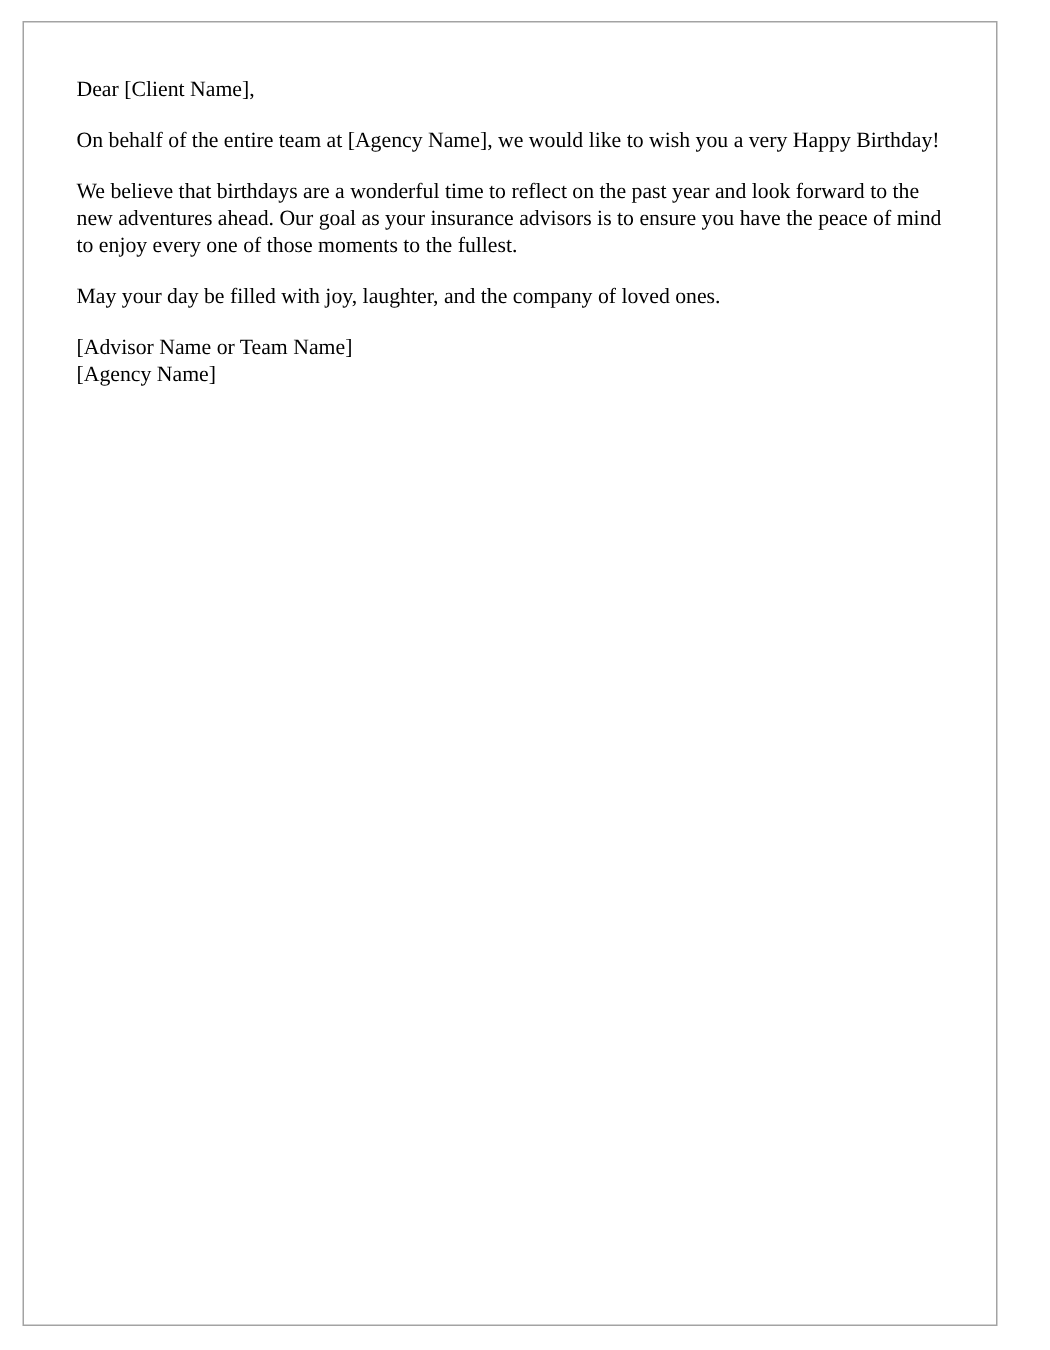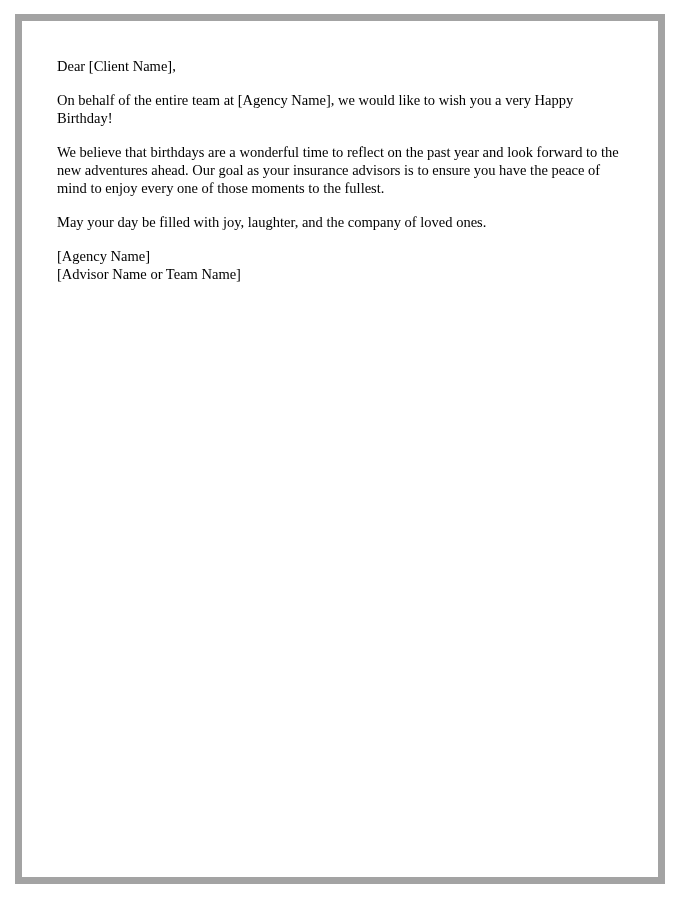--- a/index.html
+++ b/index.html
@@ -9,21 +9,21 @@
     width: 700px;
     height: 900px;
     font-family: "Liberation Serif", "DejaVu Serif", serif;
   }
   .page-frame {
     position: absolute;
     left: 15px;
     top: 14px;
     width: 650px;
     height: 870px;
-    border: 7px solid #a3a3a3;
+    border: 1px solid #a3a3a3;
     background: #ffffff;
     box-sizing: border-box;
   }
   .letter-body {
     padding: 36px 36px 0 35px;
     color: #000000;
     font-size: 14.5px;
     line-height: 18px;
   }
   .letter-body p {
@@ -44,18 +44,18 @@
 
     <p>On behalf of the entire team at [Agency Name], we would like to wish you a very Happy Birthday!</p>
 
     <p>We believe that birthdays are a wonderful time to reflect on the past year and look forward to the new adventures ahead. Our goal as your insurance advisors is to ensure you have the peace of mind to enjoy every one of those moments to the fullest.</p>
 
 
     <p>May your day be filled with joy, laughter, and the company of loved ones.</p>
 
 
     <div class="signature-block">
+      <p>[Advisor Name or Team Name]</p>
       <p>[Agency Name]</p>
-      <p>[Advisor Name or Team Name]</p>
     </div>
 
   </div>
 </div>
 
 </body></html>

